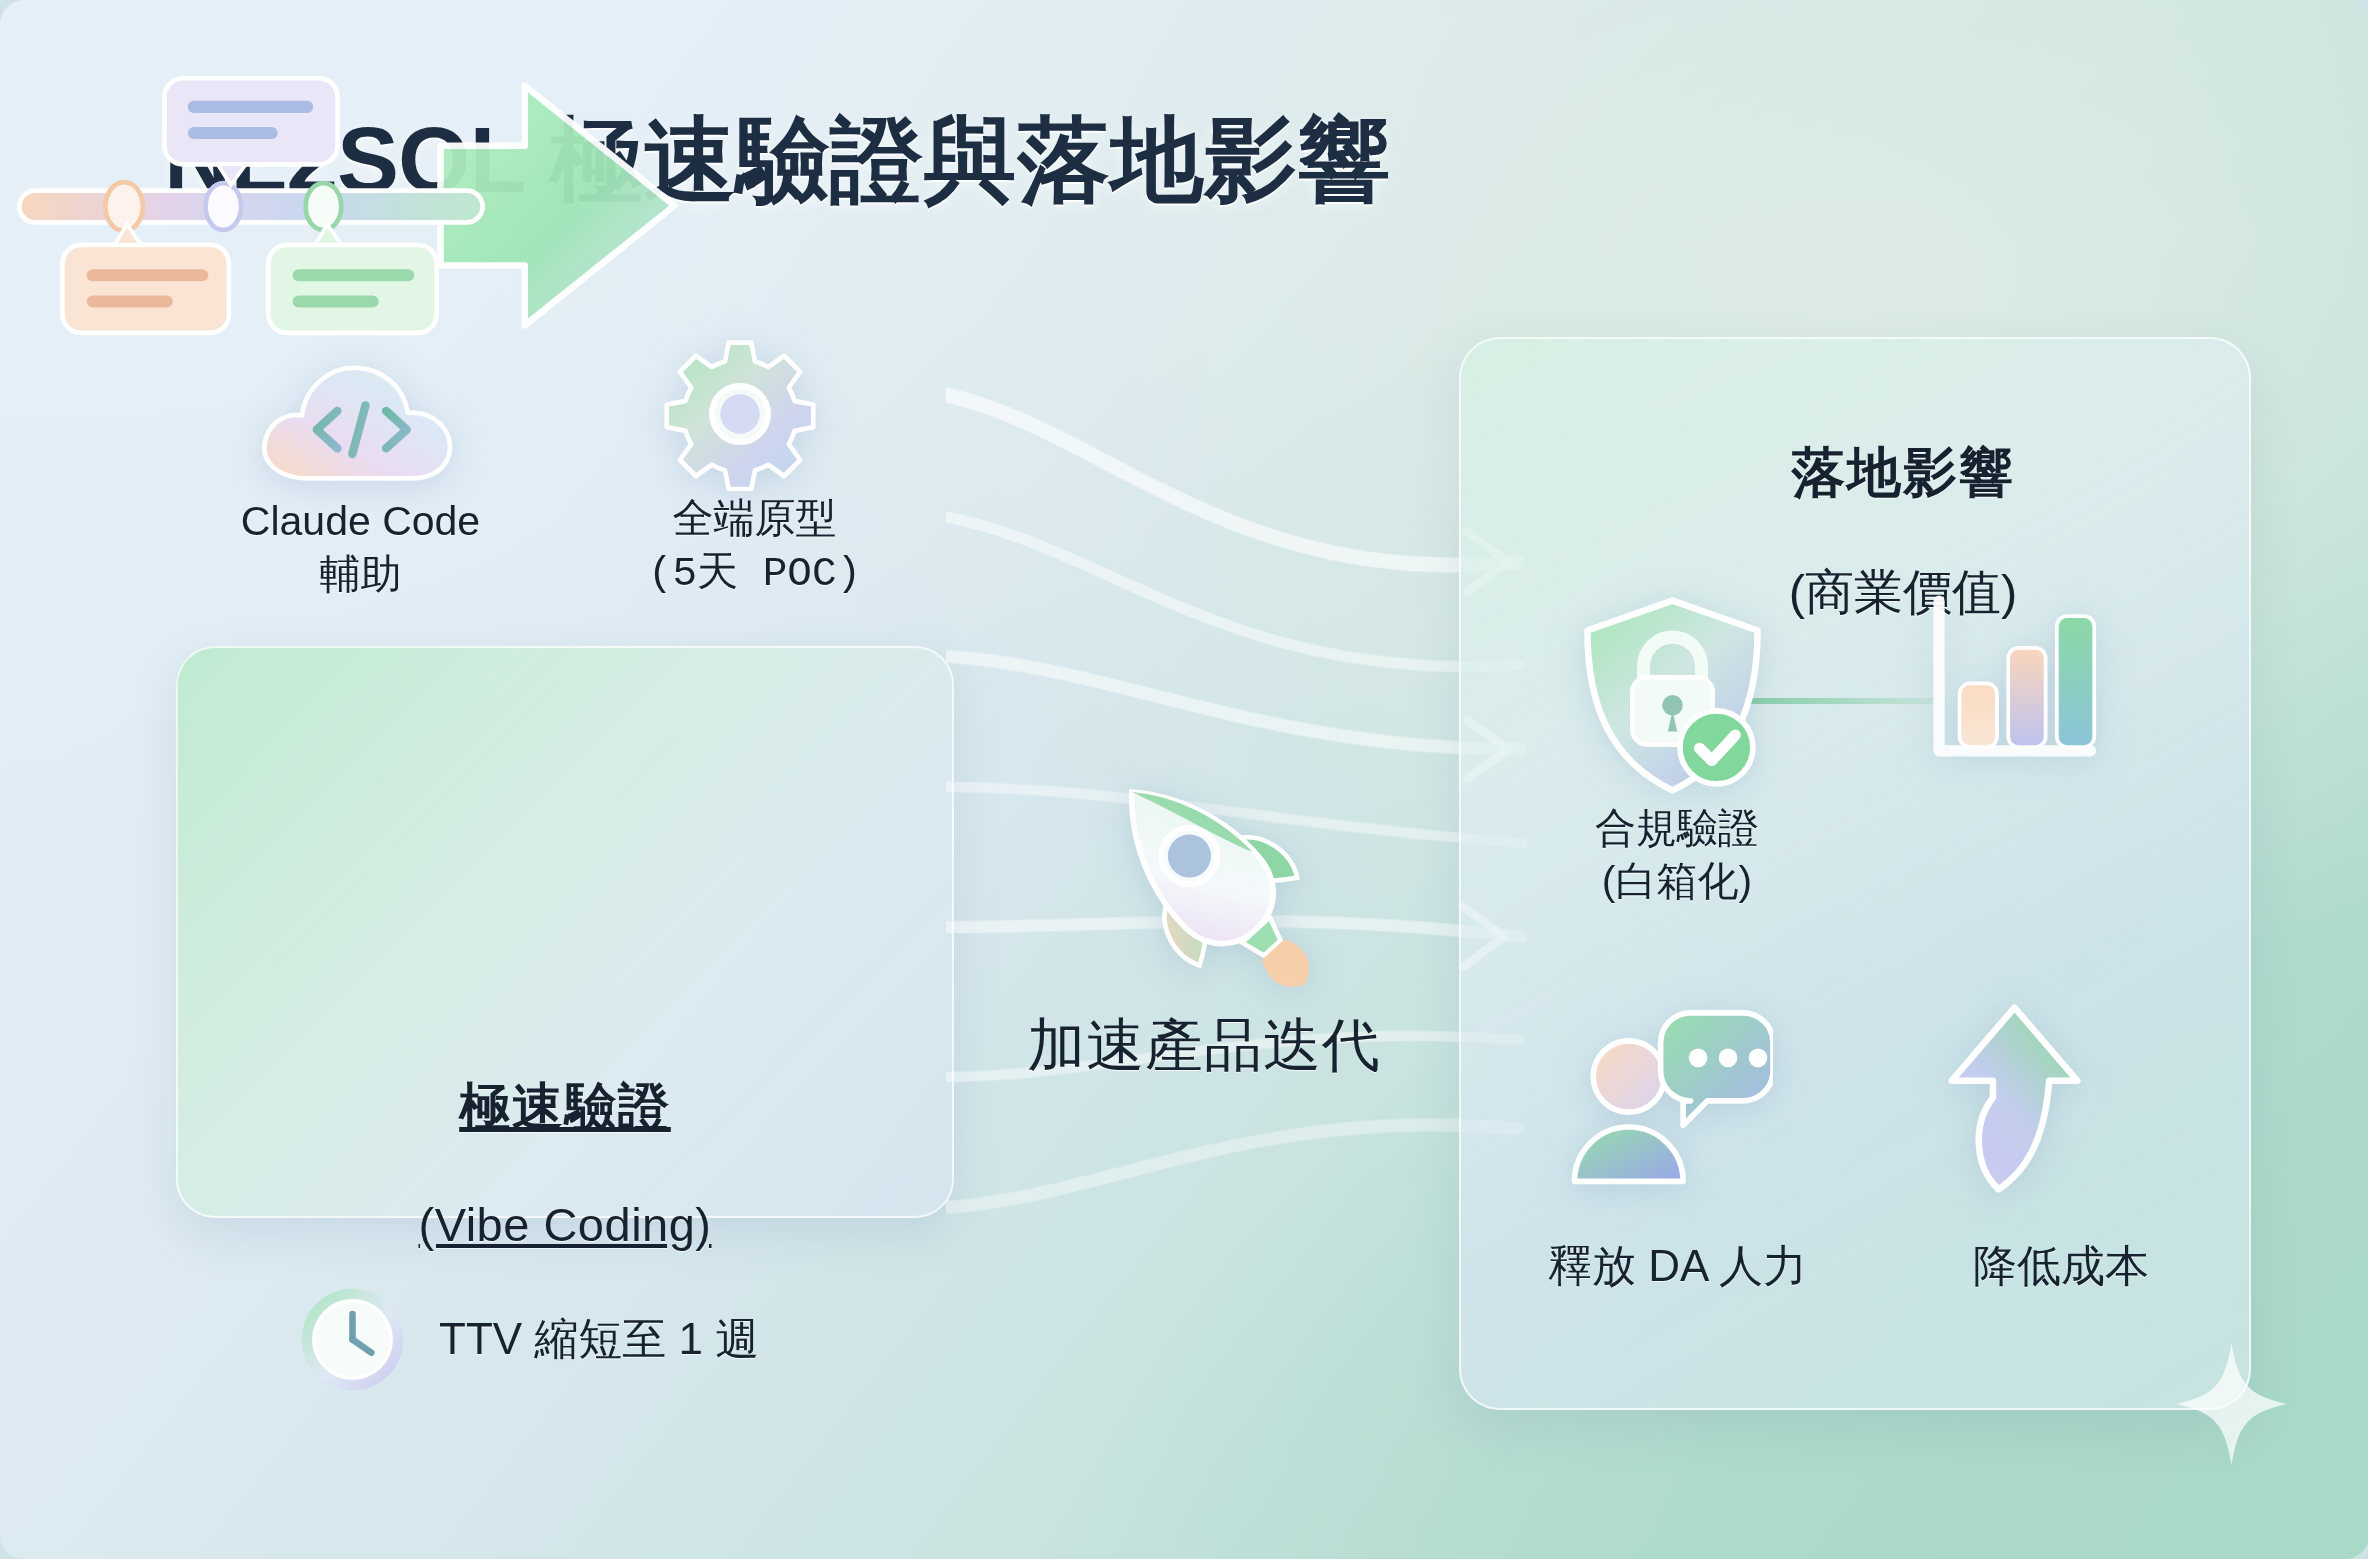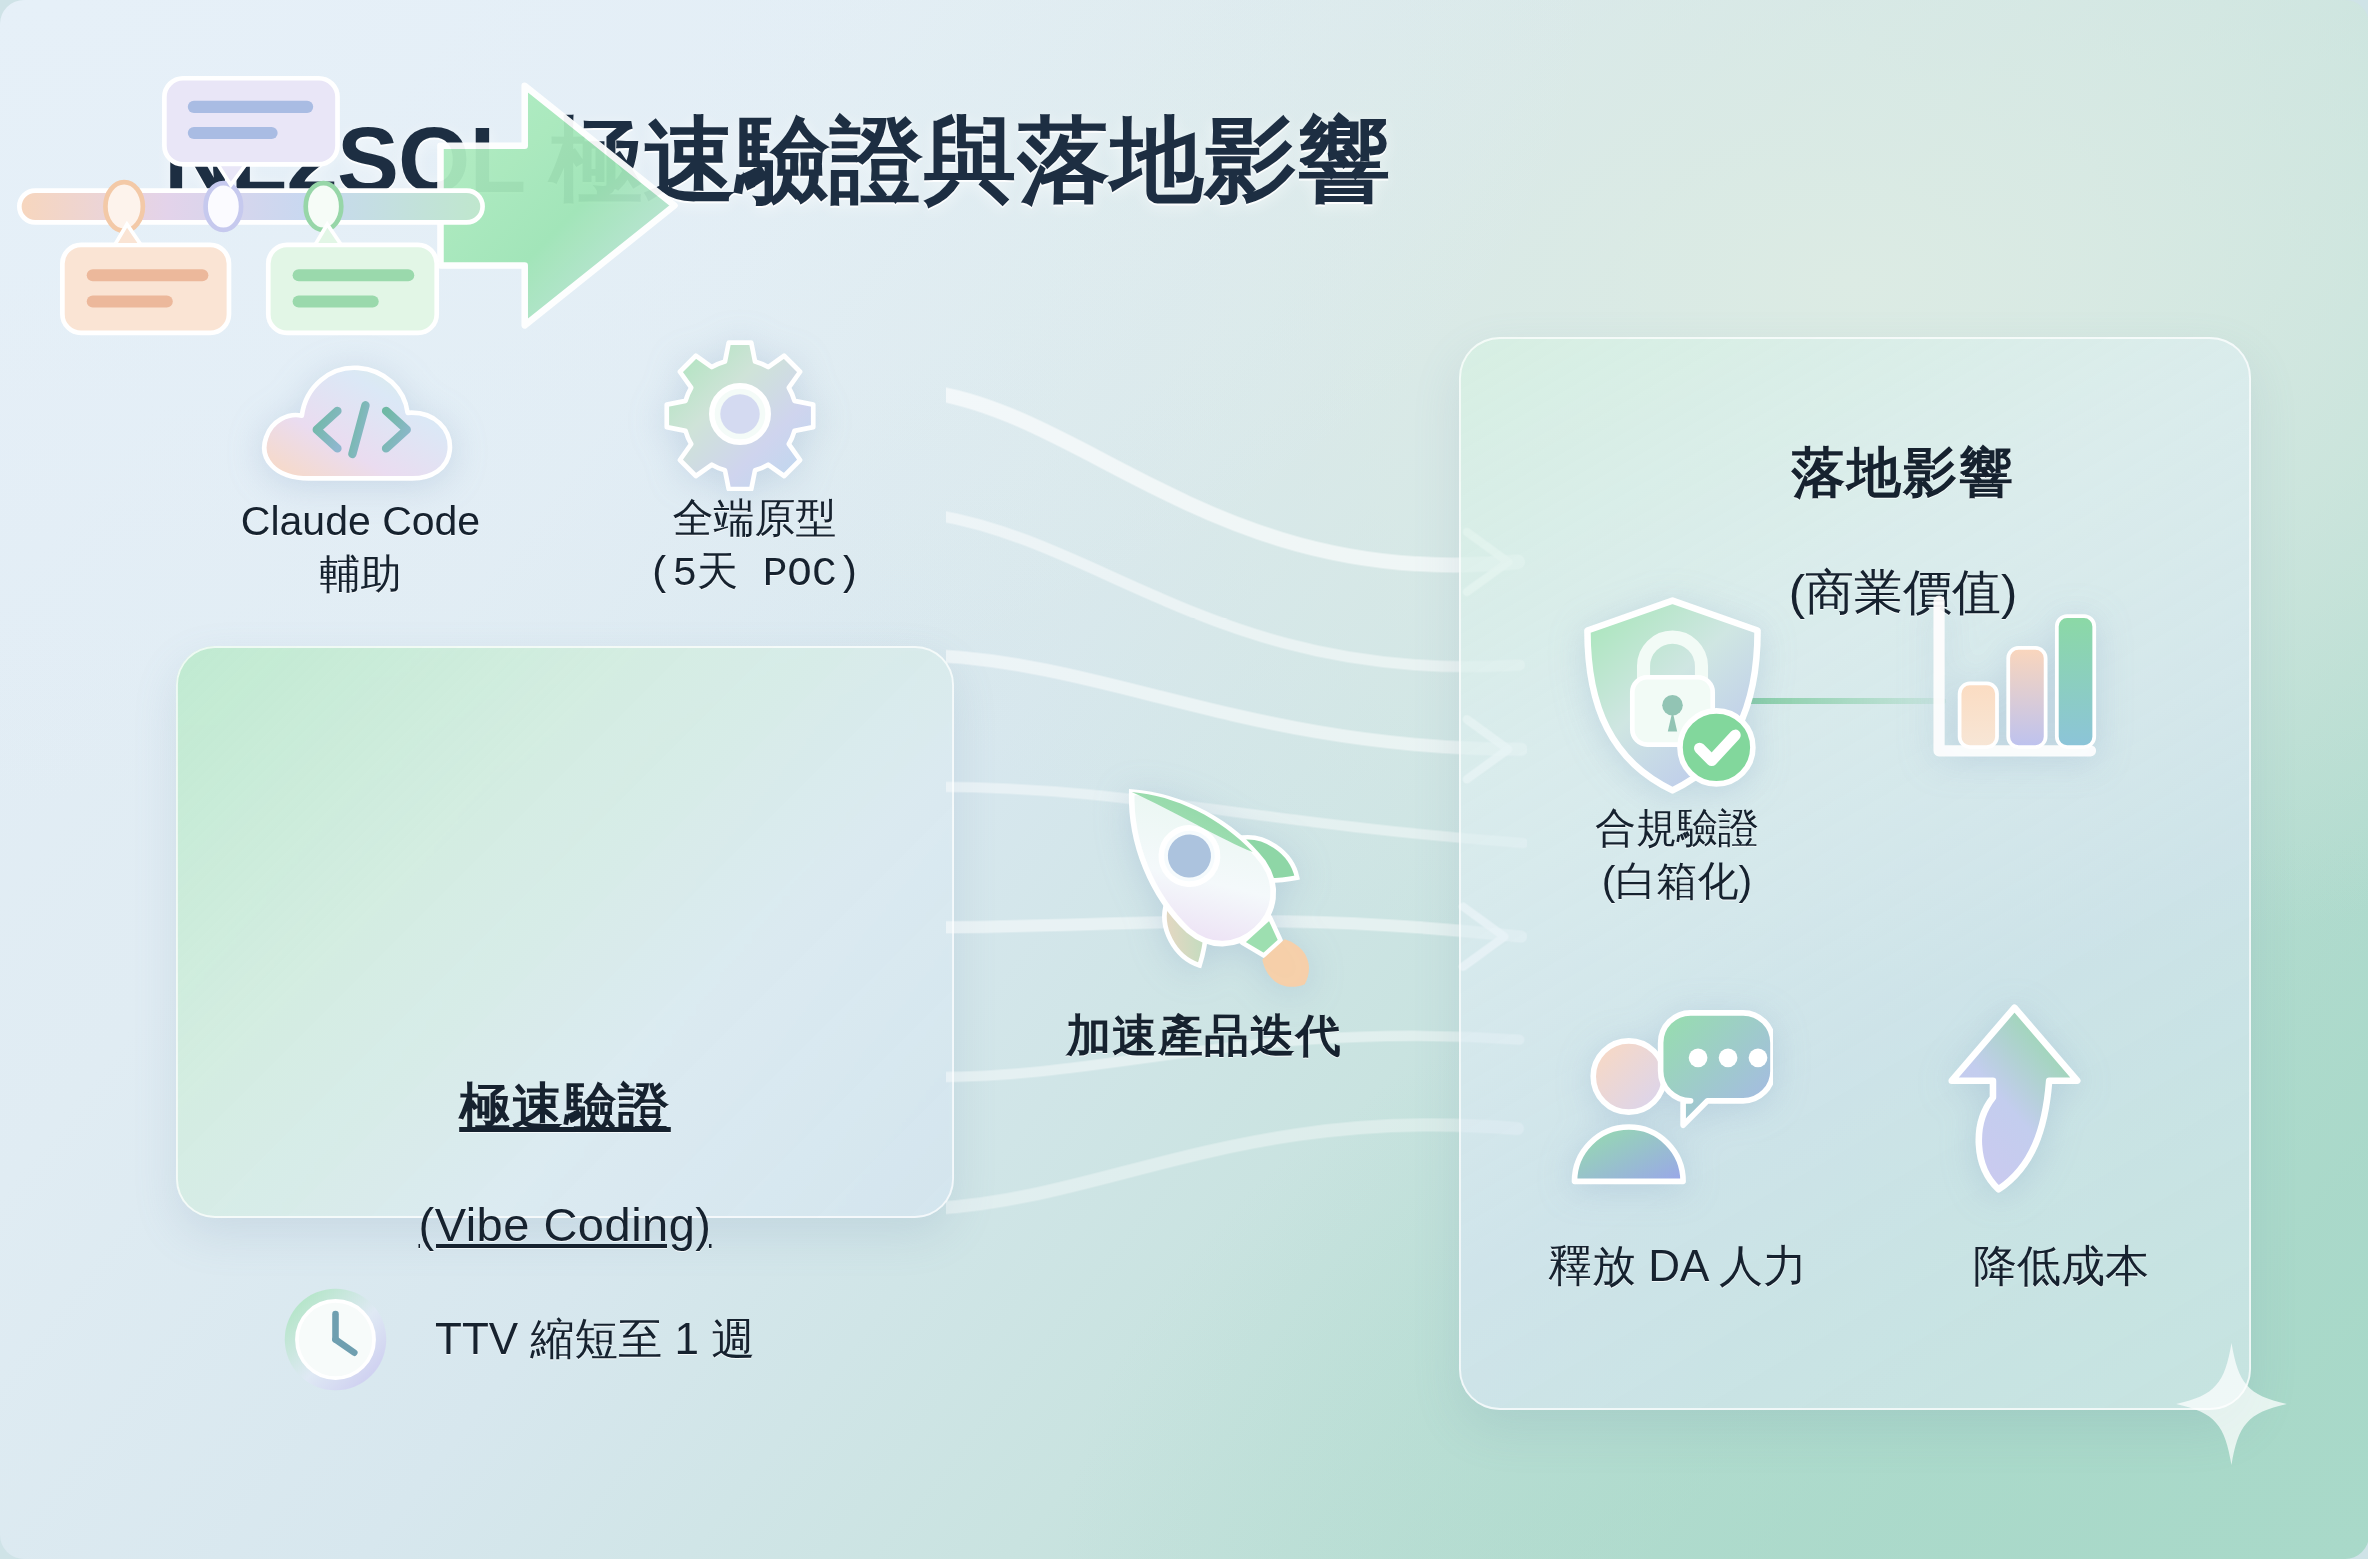--- a/index.html
+++ b/index.html
@@ -57,28 +57,28 @@
       inset 0 0 0 1.9px rgba(255,255,255,.72),
       0 17px 43px rgba(110,145,170,.17);
     backdrop-filter:blur(1.9px);
   }
   #left-card-art{position:absolute;left:0;top:24px;width:778px;height:365px;}
   #cap-vibe{left:176px;top:1021px;width:778px;text-decoration:underline;}
   #cap-vibe .l1{font-size:51px;font-weight:700;letter-spacing:1.9px;}
   #cap-vibe .l2{font-size:47px;font-weight:400;letter-spacing:0.5px;}
 
   
-  #ttv-row{position:absolute;left:281px;top:1285px;display:flex;align-items:center;gap:45px;}
+  #ttv-row{position:absolute;left:298px;top:1285px;display:flex;align-items:center;gap:32px;}
   #ttv-clock{width:109px;height:109px;}
   #ttv-label{font-size:44px;color:#16222f;font-weight:500;text-shadow:0 0.9px 0 rgba(255,255,255,.75);}
 
   
   #flow-streams{position:absolute;left:946px;top:281px;width:581px;height:1049px;}
   #rocket{position:absolute;left:1082px;top:750px;width:239px;height:239px;}
-  #cap-flow{left:993px;top:1007px;width:422px;font-size:45px;font-weight:700;letter-spacing:0.9px;}
+  #cap-flow{left:993px;top:1007px;width:422px;font-size:58px;font-weight:400;letter-spacing:0.9px;}
 
   
   #right-card{
     position:absolute;left:1459px;top:337px;width:792px;height:1073px;
     border-radius:41px;
     background:
       linear-gradient(150deg, rgba(214,240,226,.82) 0%, rgba(221,238,240,.70) 30%,
                       rgba(219,231,246,.62) 62%, rgba(213,233,236,.66) 100%);
     box-shadow:
       inset 0 0 0 1.9px rgba(255,255,255,.72),

